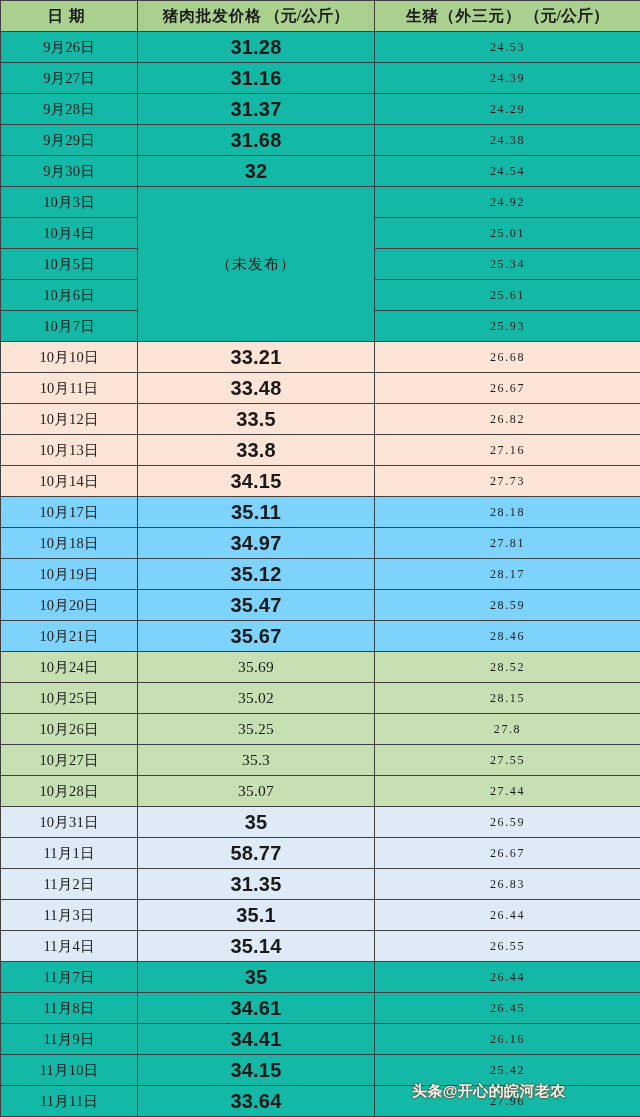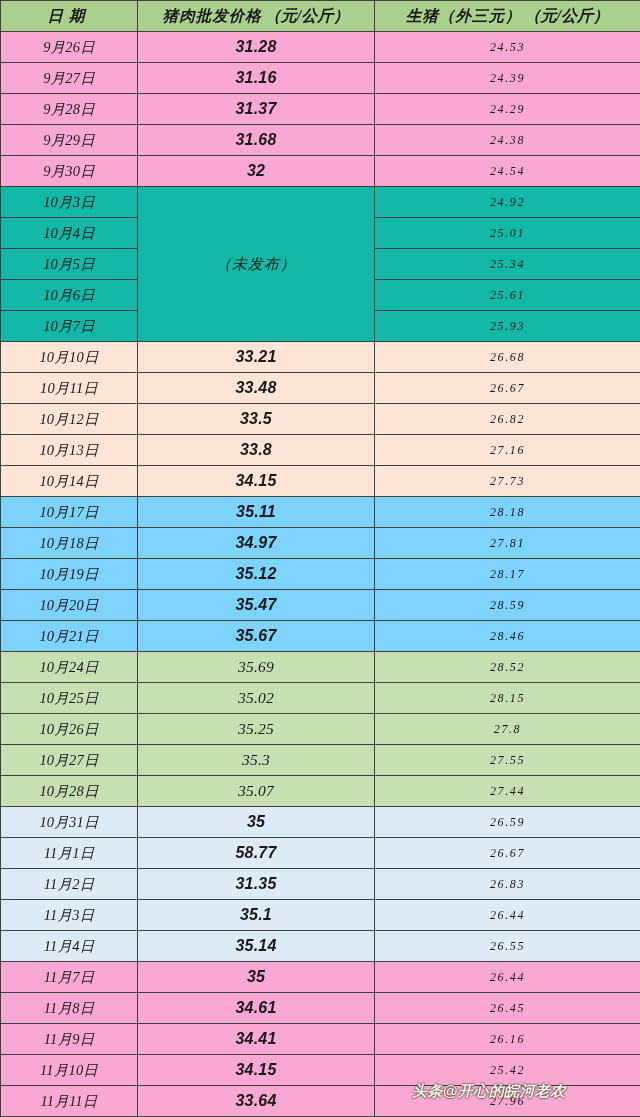--- a/index.html
+++ b/index.html
@@ -1,21 +1,21 @@
 <!DOCTYPE html>
 <html><head>
 <meta charset="utf-8">
 <style>
   html,body{margin:0;padding:0;}
   body{
     width:640px;height:1117px;overflow:hidden;
     background:#ffffff;
     font-family:"Liberation Serif","DejaVu Serif",serif;
   }
-  #sheet{width:640px;height:865px;position:relative;font-style:italic;}
+  #sheet{width:640px;height:865px;position:relative;}
   table.grid{
     width:640px;border-collapse:collapse;table-layout:fixed;
   }
   table.grid col.c-date{width:137px;}
   table.grid col.c-pork{width:237px;}
   table.grid col.c-hog{width:266px;}
 
   table.grid th, table.grid td{
     border:1px solid #3f3f3f;
     padding:0;margin:0;
@@ -43,36 +43,36 @@
   th.h-date .main{letter-spacing:6px;}
 
   
   td.date{
     font-size:14.5px;
     letter-spacing:.2px;
   }
   td.pork{
     font-family:"Liberation Sans","DejaVu Sans",sans-serif;
     font-weight:bold;
-    font-size:16px;
+    font-size:20px;
     letter-spacing:.2px;
   }
   td.pork.plain{font-weight:normal;font-family:"Liberation Serif",serif;font-size:15.5px;}
   td.hog{
     font-size:12px;
     letter-spacing:1.6px;
   }
   td.merged{
     font-size:15px;
     letter-spacing:1px;
     vertical-align:middle;
   }
 
   
-  tr.band-yellow td{background:#f9a8d4;}
+  tr.band-yellow td{background:#14b8a6;}
   tr.band-lgreen td{background:#14b8a6;}
   tr.band-pink   td{background:#FCE4D6;}
   tr.band-gray   td{background:#7dd3fc;}
   tr.band-green  td{background:#C6E0B4;}
   tr.band-blue   td{background:#DEEAF6;}
 
   
   #watermark{
     position:absolute;
     left:412px;top:1082px;

